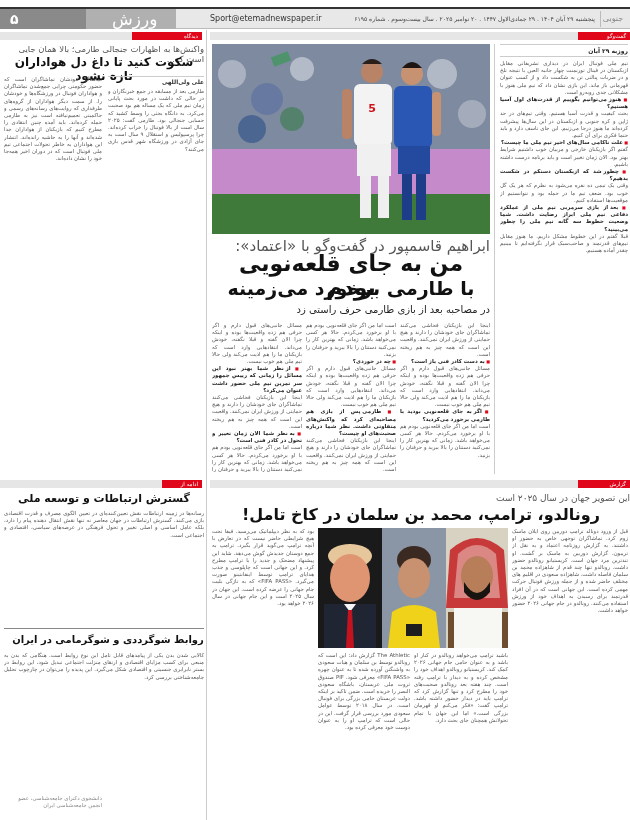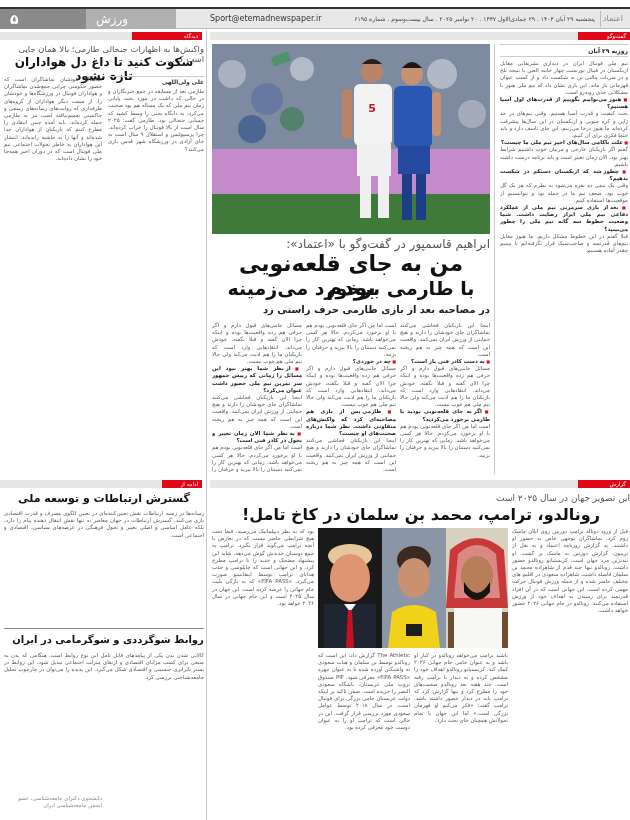--- a/index.html
+++ b/index.html
@@ -1,21 +1,21 @@
 <!DOCTYPE html>
 <html><head>
 <meta charset="utf-8">
 <style>
 *{box-sizing:border-box;margin:0;padding:0}
 body{width:630px;height:820px;background:#fff;font-family:"DejaVu Sans",sans-serif;color:#222;overflow:hidden;position:relative}
 .abs{position:absolute}
 .topline{left:0;top:7px;width:630px;height:2px;background:#333}
 .masthead{left:0;top:9px;width:630px;height:20px;background:#e8e8e8;border-bottom:1px solid #bbb}
 .pgnum{left:0;top:9px;width:86px;height:20px;background:#8a8a8a;color:#fff;font-weight:bold;font-size:14px;line-height:20px;padding-left:10px;font-family:"DejaVu Sans",sans-serif}
-.section{left:86px;top:9px;width:90px;height:20px;background:#b0b0b0;color:#fff;font-size:12px;line-height:20px;padding-left:10px;direction:rtl;text-align:left}
+.section{left:86px;top:9px;width:90px;height:20px;background:#b0b0b0;color:#fff;font-size:17px;line-height:20px;padding-left:26px;direction:rtl;text-align:left}
 .email{left:210px;top:9px;height:32px;font-size:8px;line-height:20px;color:#333}
 .dateline{left:325px;top:9px;width:270px;height:20px;font-size:6px;line-height:20px;color:#444;direction:rtl;text-align:right}
 .logo{left:600px;top:11px;width:25px;height:16px;font-size:8px;color:#888;border-left:1px solid #bbb;text-align:center;line-height:16px}
 .secbar{height:8px;background:#e6e6e6}
 .redtag{height:8px;background:#e0071b;color:#fff;font-size:5.5px;line-height:8px;padding:0 4px;direction:rtl;text-align:right}
 .text{direction:rtl;text-align:justify;font-size:5.4px;line-height:7.2px;color:#555;overflow:hidden}
 .text .q{color:#222;font-weight:bold}
 .text .q::before{content:"■ ";color:#e0071b;font-size:4px}
 .h1{direction:rtl;text-align:center;font-weight:bold;color:#111}
 .sub{direction:rtl;color:#444}
@@ -25,21 +25,21 @@
 </style>
 </head>
 <body>
 
 <div class="abs topline"></div>
 <div class="abs masthead"></div>
 <div class="abs pgnum">۵</div>
 <div class="abs section">ورزش</div>
 <div class="abs email">Sport@etemadnewspaper.ir</div>
 <div class="abs dateline">پنجشنبه ۲۹ آبان ۱۴۰۴ . ۲۹ جمادی‌الاول ۱۴۴۷ . ۲۰ نوامبر ۲۰۲۵ . سال بیست‌وسوم . شماره ۶۱۹۵</div>
-<div class="abs logo">اعتماد</div>
+<div class="abs logo">جنوبی</div>
 
 <div class="abs secbar" style="left:0;top:32px;width:202px"></div>
 <div class="abs redtag" style="left:132px;top:32px;width:70px">دیدگاه</div>
 <div class="abs secbar" style="left:210px;top:32px;width:420px"></div>
 <div class="abs redtag" style="left:578px;top:32px;width:52px">گفت‌وگو</div>
 
 <div class="abs vline" style="left:206px;top:30px;height:790px"></div>
 
 <div class="abs sub" style="left:4px;top:44px;width:200px;font-size:8.5px;color:#555">واکنش‌ها به اظهارات جنجالی طارمی؛ بالا همان جایی است که...</div>
 <div class="abs h1" style="left:4px;top:55px;width:200px;font-size:12px">سکوت کنید تا داغ دل هواداران تازه نشود</div>
@@ -86,24 +86,24 @@
     <circle cx="200" cy="30" r="11" fill="#c69272"></circle>
     <path d="M190 24 q10 -12 20 0" fill="#1e1613"></path>
     <rect x="182" y="42" width="38" height="62" rx="6" fill="#2a56b4"></rect>
     <rect x="186" y="102" width="32" height="28" fill="#234a9e"></rect>
     <rect x="190" y="130" width="10" height="46" fill="#1e3d88"></rect>
     <rect x="204" y="130" width="10" height="46" fill="#1e3d88"></rect>
     <rect x="220" y="48" width="9" height="44" rx="4" fill="#c69272"></rect>
   </svg>
 </div>
 
-<div class="abs sub" style="left:212px;top:237px;width:278px;font-size:12px;color:#555">ابراهیم قاسمپور در گفت‌وگو با «اعتماد»:</div>
+<div class="abs sub" style="left:212px;top:237px;width:278px;font-size:15px;color:#555">ابراهیم قاسمپور در گفت‌وگو با «اعتماد»:</div>
 <div class="abs h1" style="left:212px;top:252px;width:278px;font-size:22px;line-height:24px">من به جای قلعه‌نویی بودم</div>
 <div class="abs h1" style="left:212px;top:276px;width:278px;font-size:19px;line-height:24px">با طارمی برخورد می‌زمینه</div>
-<div class="abs sub" style="left:212px;top:304px;width:278px;font-size:10px;font-weight:bold;color:#222">در مصاحبه بعد از بازی طارمی حرف راستی زد</div>
+<div class="abs sub" style="left:212px;top:304px;width:278px;font-size:10px;font-weight:normal;color:#222">در مصاحبه بعد از بازی طارمی حرف راستی زد</div>
 
 <div class="abs text" style="left:212px;top:322px;width:90px;height:150px">
   <span>مسائل جانبی‌های قبول دارم و اگر حرفی هم زده واقعیت‌ها بوده و اینکه چرا الان گفته و قبلا نگفته، خودش می‌داند. انتقادهایی وارد است که بازیکنان ما را هم اذیت می‌کند ولی حالا تیم ملی هم خوب نیست.</span><br>
   <span class="q">از نظر شما بهتر نبود این مسائل را زمانی که رییس جمهور سر تمرین تیم ملی حضور داشت عنوان می‌کرد؟</span><br>
   <span>اینجا این بازیکنان فحاشی می‌کنند تماشاگران جای خودشان را دارند و هیچ حمایتی از ورزش ایران نمی‌کنند. واقعیت این است که همه چیز به هم ریخته است.</span><br>
   <span class="q">به نظر شما الان زمان تغییر و تحول در کادر فنی است؟</span><br>
   <span>است اما من اگر جای قلعه‌نویی بودم هم با او برخورد می‌کردم. حالا هر کسی می‌خواهد باشد. زمانی که بهترین کار را نمی‌کنید دستتان را بالا ببرید و حرفتان را بزنید.</span><br>
   
 </div>
 <div class="abs text" style="left:306px;top:322px;width:90px;height:150px">

